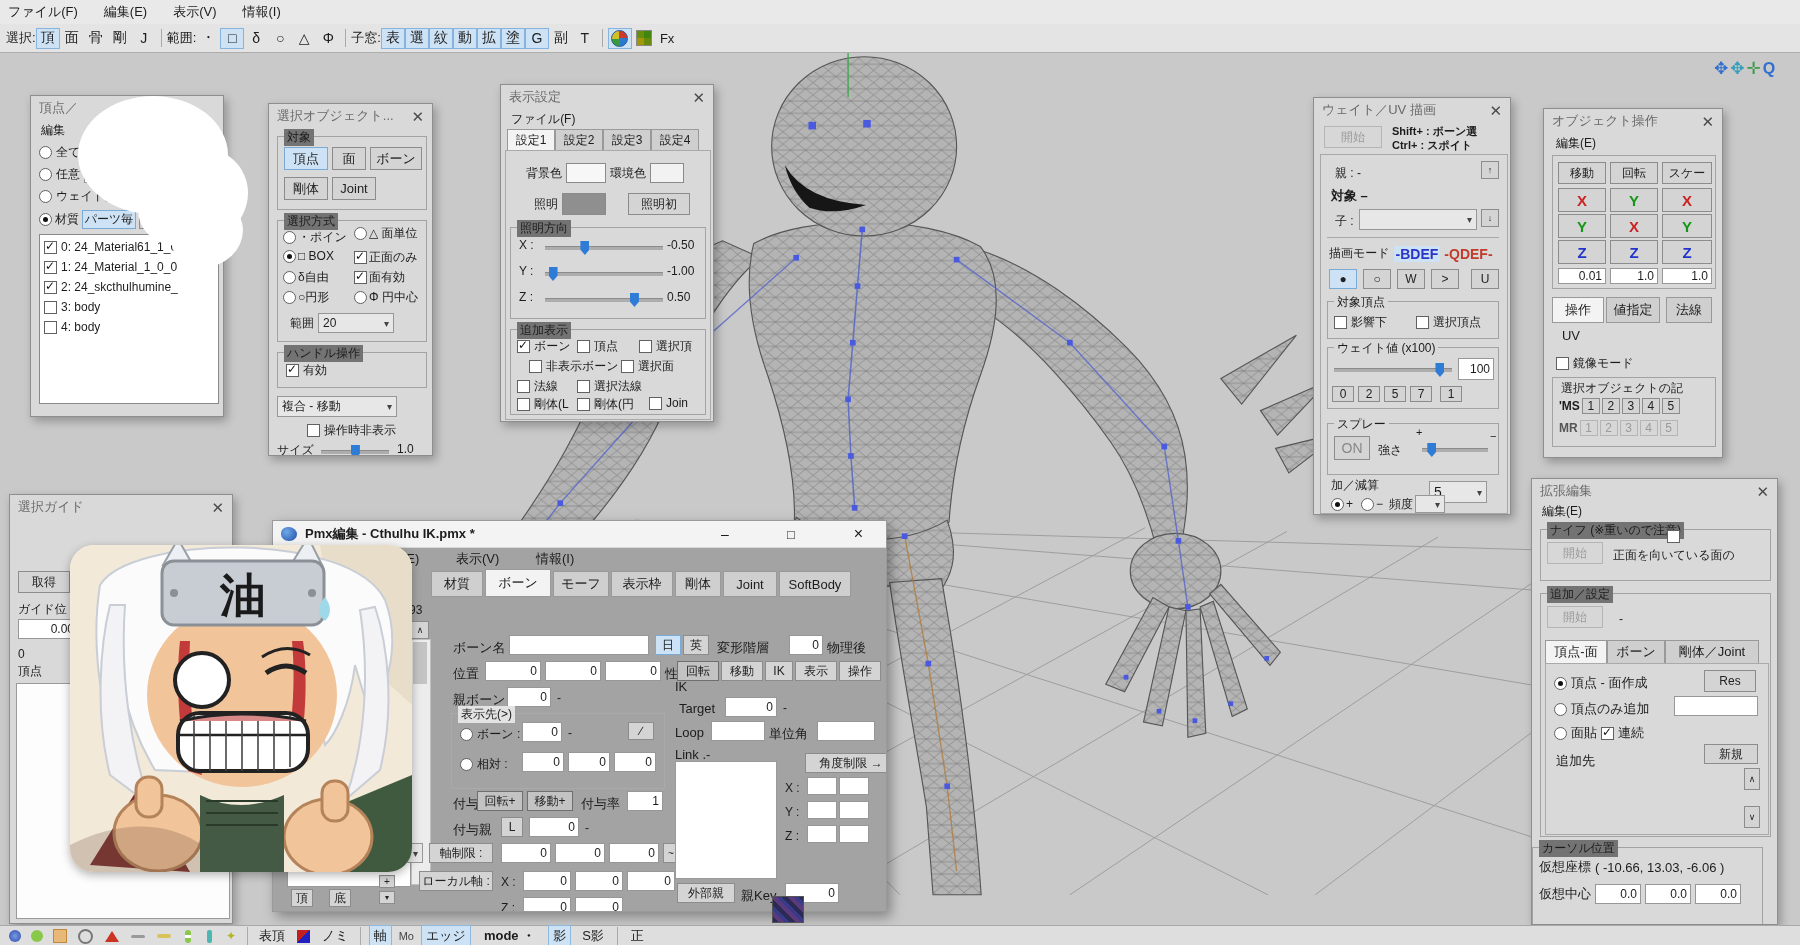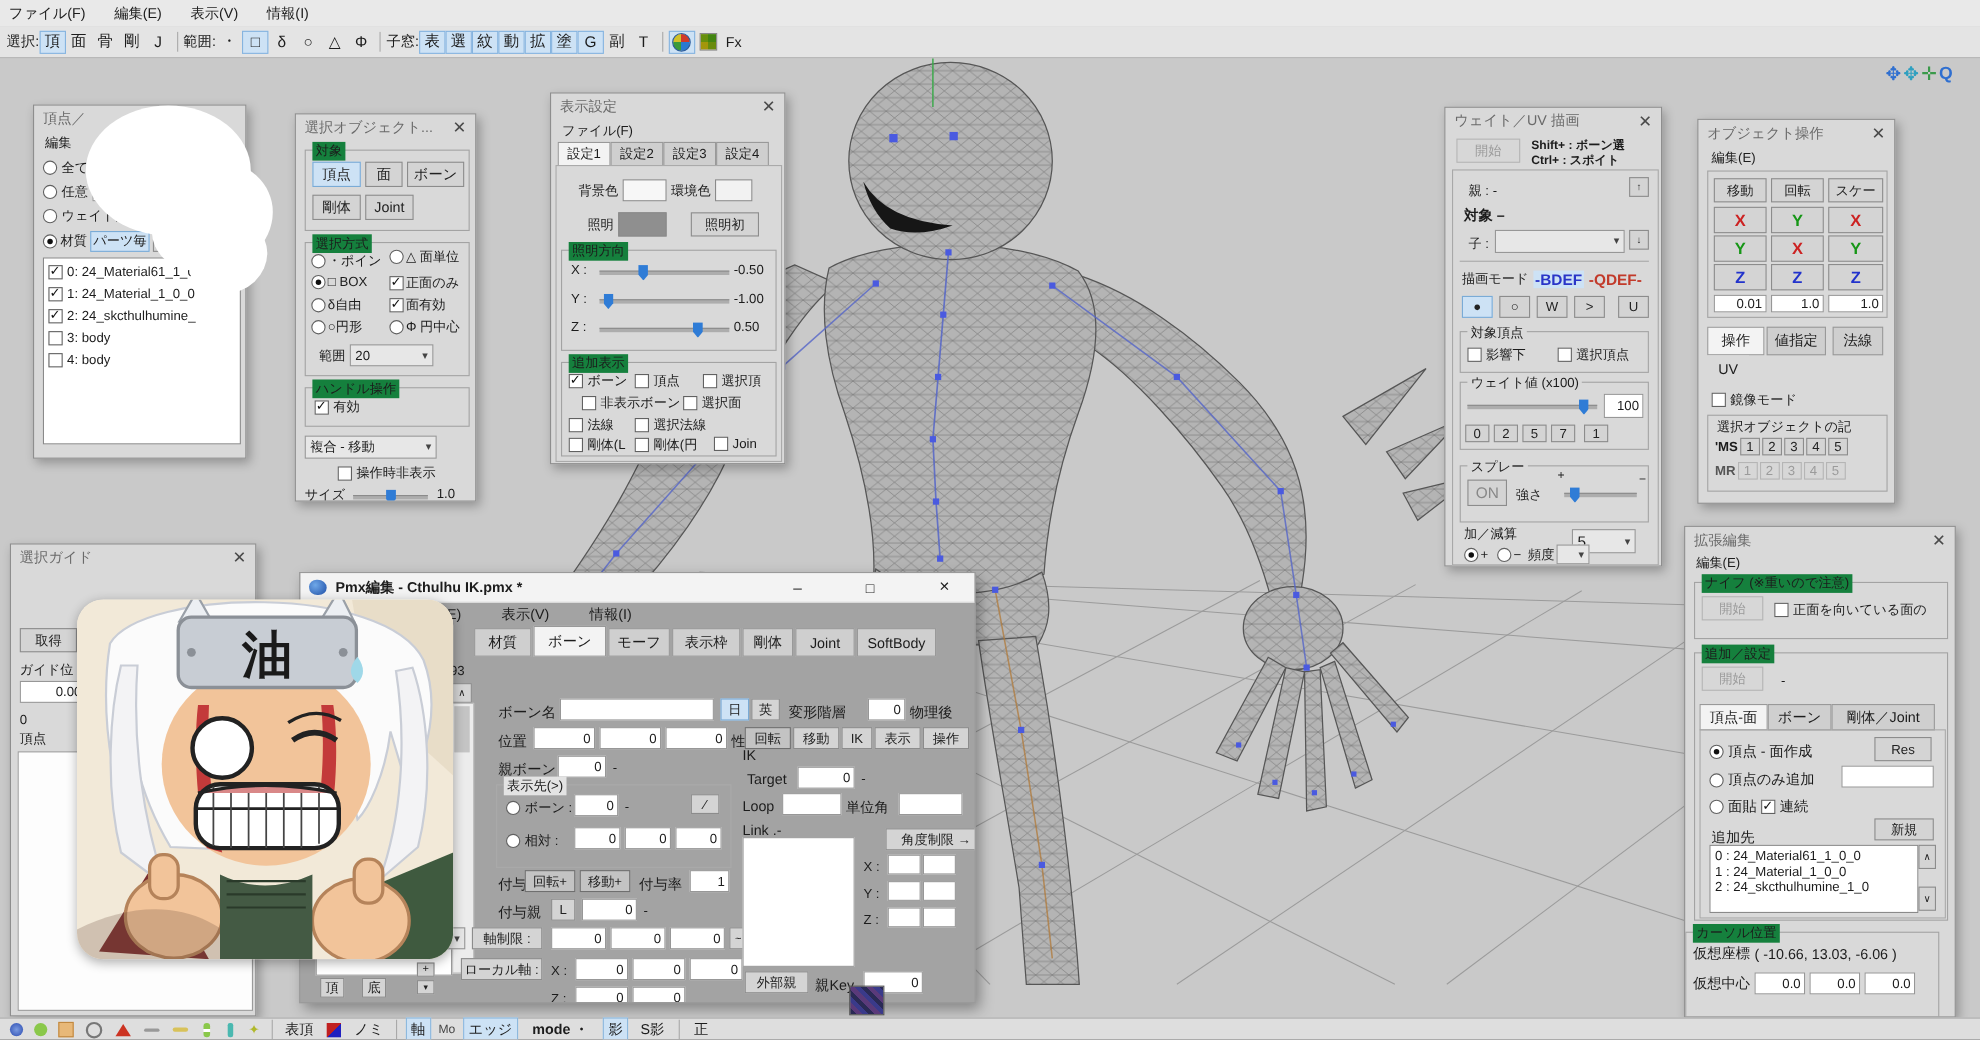--- a/index.html
+++ b/index.html
@@ -11,21 +11,21 @@
 .btn.hl{background:#cde2f5;border-color:#7aabd6;}
 .btn.act{background:#c3c3c3;border-color:#6f6f6f;}
 .btn.dis{color:#9b9b9b;border-color:#b5b5b5;background:#d7d7d7;}
 .inp{background:#fff;border:1px solid #979797;box-sizing:border-box;display:flex;align-items:center;justify-content:flex-end;padding:0 3px;font-size:12px;overflow:hidden;}
 .inp.l{justify-content:flex-start;}
 .cb{width:13px;height:13px;min-width:13px;background:#fff;border:1px solid #616161;position:relative;display:inline-block;box-sizing:border-box;}
 .cb.on:after{content:"✓";position:absolute;left:0;top:-3px;font-size:12px;font-weight:700;color:#111;}
 .rb{width:13px;height:13px;min-width:13px;background:#fff;border:1px solid #616161;border-radius:50%;position:relative;display:inline-block;box-sizing:border-box;}
 .rb.on:after{content:"";position:absolute;left:3px;top:3px;width:5px;height:5px;background:#111;border-radius:50%;}
 .grp{position:absolute;border:1px solid #a3a3a3;box-sizing:border-box;}
-.glabel{position:absolute;top:-8px;left:6px;background:#15803d;padding:0 3px;font-size:12px;white-space:nowrap;}
+.glabel{position:absolute;top:-8px;left:6px;background:#737373;padding:0 3px;font-size:12px;white-space:nowrap;}
 .panel{position:absolute;background:#d9d9d9;border:1px solid #8e8e8e;box-shadow:3px 4px 9px rgba(0,0,0,.28);box-sizing:border-box;overflow:hidden;z-index:10;}
 .ptitle{position:absolute;top:0;left:0;right:0;height:24px;display:flex;align-items:center;justify-content:space-between;padding:0 8px;color:#6a6a6a;font-size:13px;}
 .x{color:#4a4a4a;font-size:15px;line-height:1;}
 .tab{display:inline-flex;align-items:center;justify-content:center;border:1px solid #999;background:#cfcfcf;font-size:12px;box-sizing:border-box;overflow:hidden;}
 .tab.on{background:#f3f3f3;}
 .dd{background:#e7e7e7;border:1px solid #979797;display:flex;align-items:center;justify-content:space-between;padding:0 4px;box-sizing:border-box;font-size:12px;overflow:hidden;}
 .dd:after{content:"▾";font-size:10px;color:#444;margin-left:3px;}
 .sl{position:absolute;height:3px;background:#adadad;border-top:1px solid #8b8b8b;}
 .th{position:absolute;top:-6px;width:9px;height:14px;background:#2f7cd6;clip-path:polygon(0 0,100% 0,100% 62%,50% 100%,0 62%);}
 .swatch{border:1px solid #8a8a8a;box-sizing:border-box;}
@@ -573,21 +573,21 @@
     <div class="ptitle">
         <span>拡張編集</span>
         <span class="x">✕</span>
       </div>
     <div class="row" style="left:10px;top:24px;">
         <span>編集(E)</span>
       </div>
     <div class="grp" style="left:8px;top:50px;width:231px;height:52px;">
         <span class="glabel">ナイフ (※重いので注意)</span>
       <span class="btn dis abs" style="left:6px;top:12px;width:56px;height:22px;">開始</span>
-      <div class="row" style="left:72px;top:16px;">
+      <div class="row" style="left:72px;top:0;flex-direction:column;">
           <span class="cb"></span>
           <span>正面を向いている面の</span>
         </div>
     </div>
     <div class="grp" style="left:8px;top:114px;width:231px;height:244px;">
         <span class="glabel">追加／設定</span>
       <span class="btn dis abs" style="left:6px;top:12px;width:56px;height:22px;">開始</span>
       <div class="row" style="left:78px;top:18px;">
           <span>-</span>
         </div>
@@ -608,25 +608,20 @@
         <div class="row" style="left:8px;top:60px;">
             <span class="rb"></span>
             <span style="font-size:13px;">面貼</span>
           <span class="cb on"></span>
             <span style="font-size:13px;">連続</span>
           </div>
         <div class="row" style="left:10px;top:88px;">
             <span style="font-size:13px;">追加先</span>
           </div>
         <span class="btn abs" style="left:158px;top:80px;width:54px;height:20px;">新規</span>
-        <div class="abs" style="left:8px;top:104px;width:188px;height:60px;background:#fff;border:1px solid #8a8a8a;font-size:12px;">
-          <div class="row" style="left:4px;top:2px;position:relative;display:block;white-space:nowrap;"><span>0 : 24_Material61_1_0_0</span></div>
-          <div class="row" style="left:4px;top:2px;position:relative;display:block;white-space:nowrap;"><span>1 : 24_Material_1_0_0</span></div>
-          <div class="row" style="left:4px;top:2px;position:relative;display:block;white-space:nowrap;"><span>2 : 24_skcthulhumine_1_0</span></div>
-        </div>
         <span class="btn abs" style="left:198px;top:104px;width:16px;height:22px;font-size:9px;">∧</span>
         <span class="btn abs" style="left:198px;top:142px;width:16px;height:22px;font-size:9px;">∨</span>
       </div>
     </div>
     <div class="grp" style="left:0;top:368px;width:231px;height:82px;">
         <span class="glabel">カーソル位置</span>
       <div class="row" style="left:6px;top:10px;font-size:13px;">
           <span>仮想座標</span>
           <span>( -10.66, 13.03, -6.06 )</span>
         </div>

